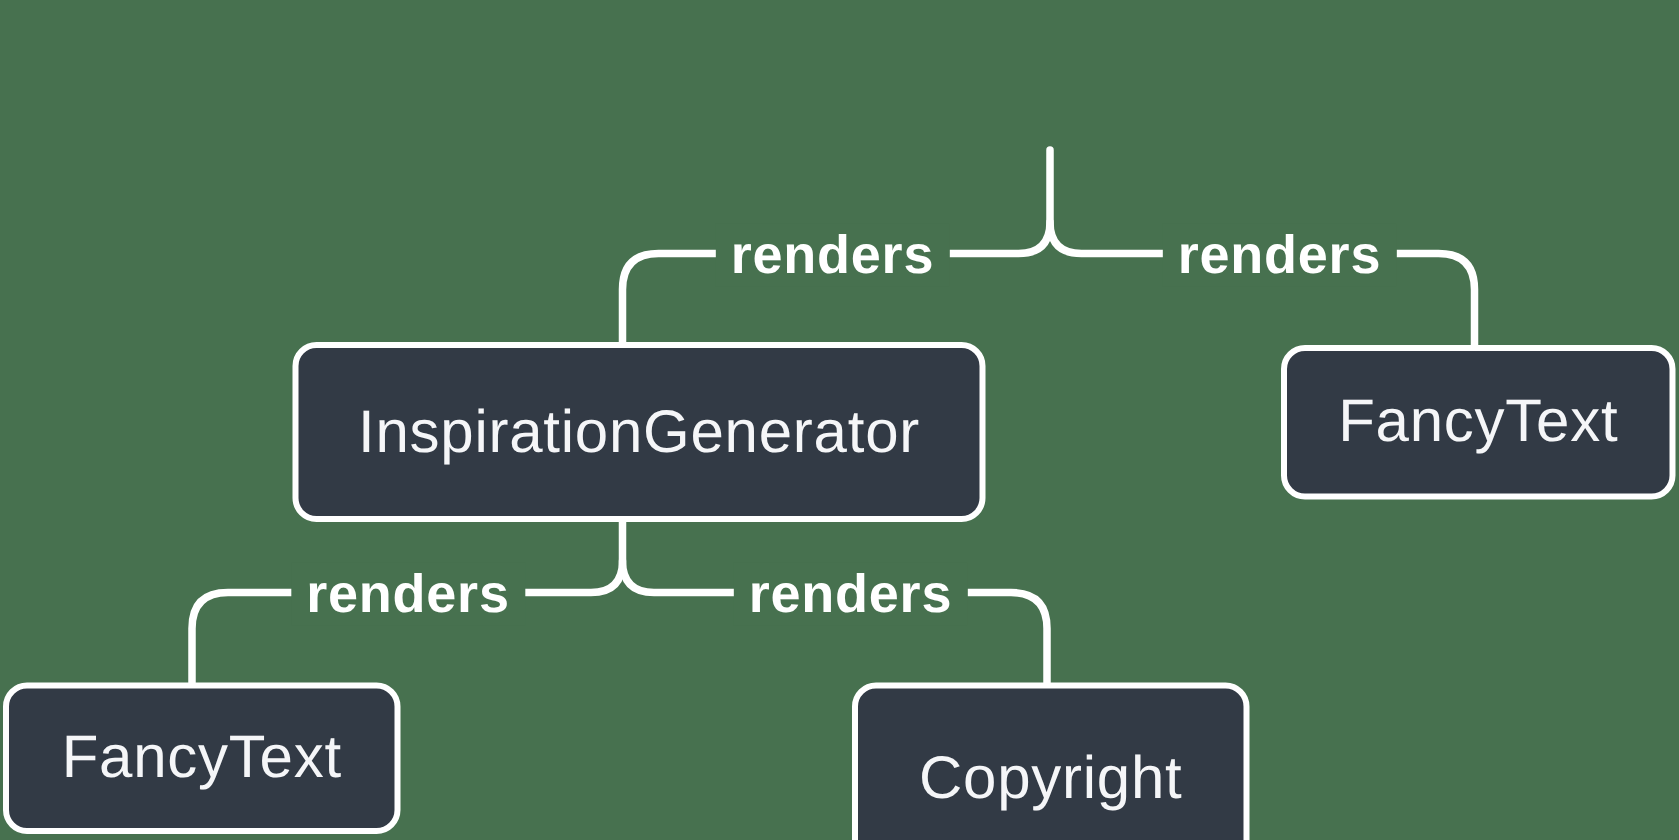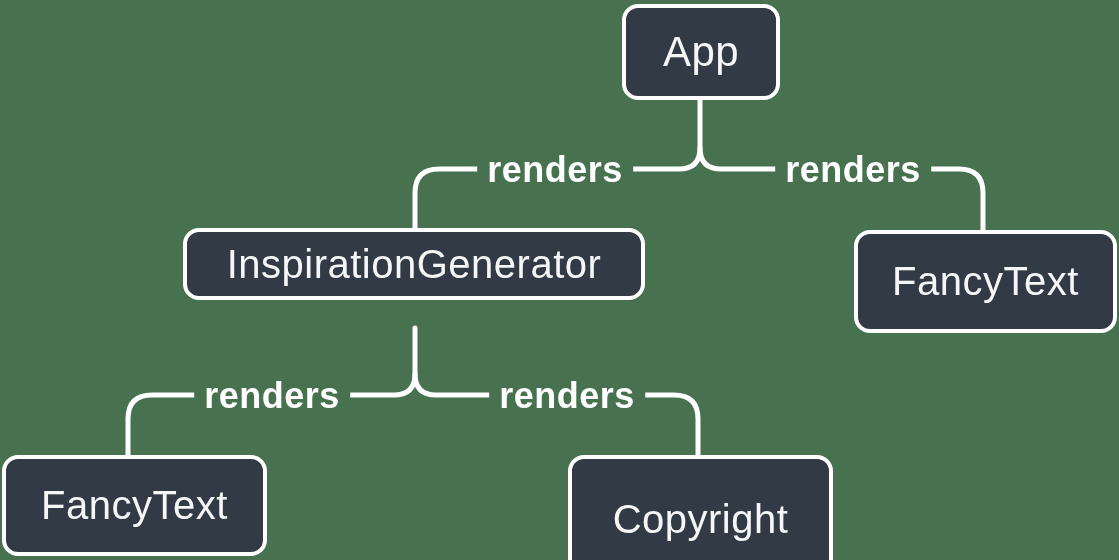--- a/index.html
+++ b/index.html
@@ -44,21 +44,21 @@
     background: var(--node-fill);
     border: 4px solid var(--node-border);
     border-radius: 16px;
     color: var(--node-text);
     font-weight: 500;
     font-size: 40px;
     letter-spacing: 0.5px;
     z-index: 2;
   }
   .node-app            { left: 622px; top: 4px;   width: 158px; height: 96px;  font-size: 42px; }
-  .node-inspiration    { left: 183px; top: 228px; width: 462px; height: 72px; }
+  .node-inspiration    { left: 195px; top: 228px; width: 462px; height: 120px; }
   .node-fancy-top      { left: 854px; top: 230px; width: 263px; height: 103px; }
   .node-fancy-bottom   { left: 2px;   top: 455px; width: 265px; height: 101px; }
   .node-copyright      { left: 568px; top: 455px; width: 265px; height: 129px; }
   .edge-label {
     position: absolute;
     transform: translate(-50%, -50%);
     background: var(--background);
     color: var(--label-text);
     font-size: 36px;
     font-weight: 700;
@@ -77,23 +77,20 @@
 
 <div class="canvas">
 
   <svg class="edges-svg" viewBox="0 0 1119 560" xmlns="http://www.w3.org/2000/svg" aria-hidden="true">
     <path d="M 700 100 L 700 148 Q 700 169 679 169 L 439 169 Q 415 169 415 193 L 415 228"></path>
     <path d="M 700 148 Q 700 169 721 169 L 959 169 Q 983 169 983 193 L 983 230"></path>
     <path d="M 415 328 L 415 374 Q 415 395 394 395 L 152 395 Q 128 395 128 419 L 128 455"></path>
     <path d="M 415 374 Q 415 395 436 395 L 674 395 Q 698 395 698 419 L 698 455"></path>
   </svg>
 
-  <div class="node node-app">
-    <span>App</span>
-  </div>
 
   <div class="node node-inspiration">
     <span>InspirationGenerator</span>
   </div>
 
   <div class="node node-fancy-top">
     <span>FancyText</span>
   </div>
 
   <div class="node node-fancy-bottom">

